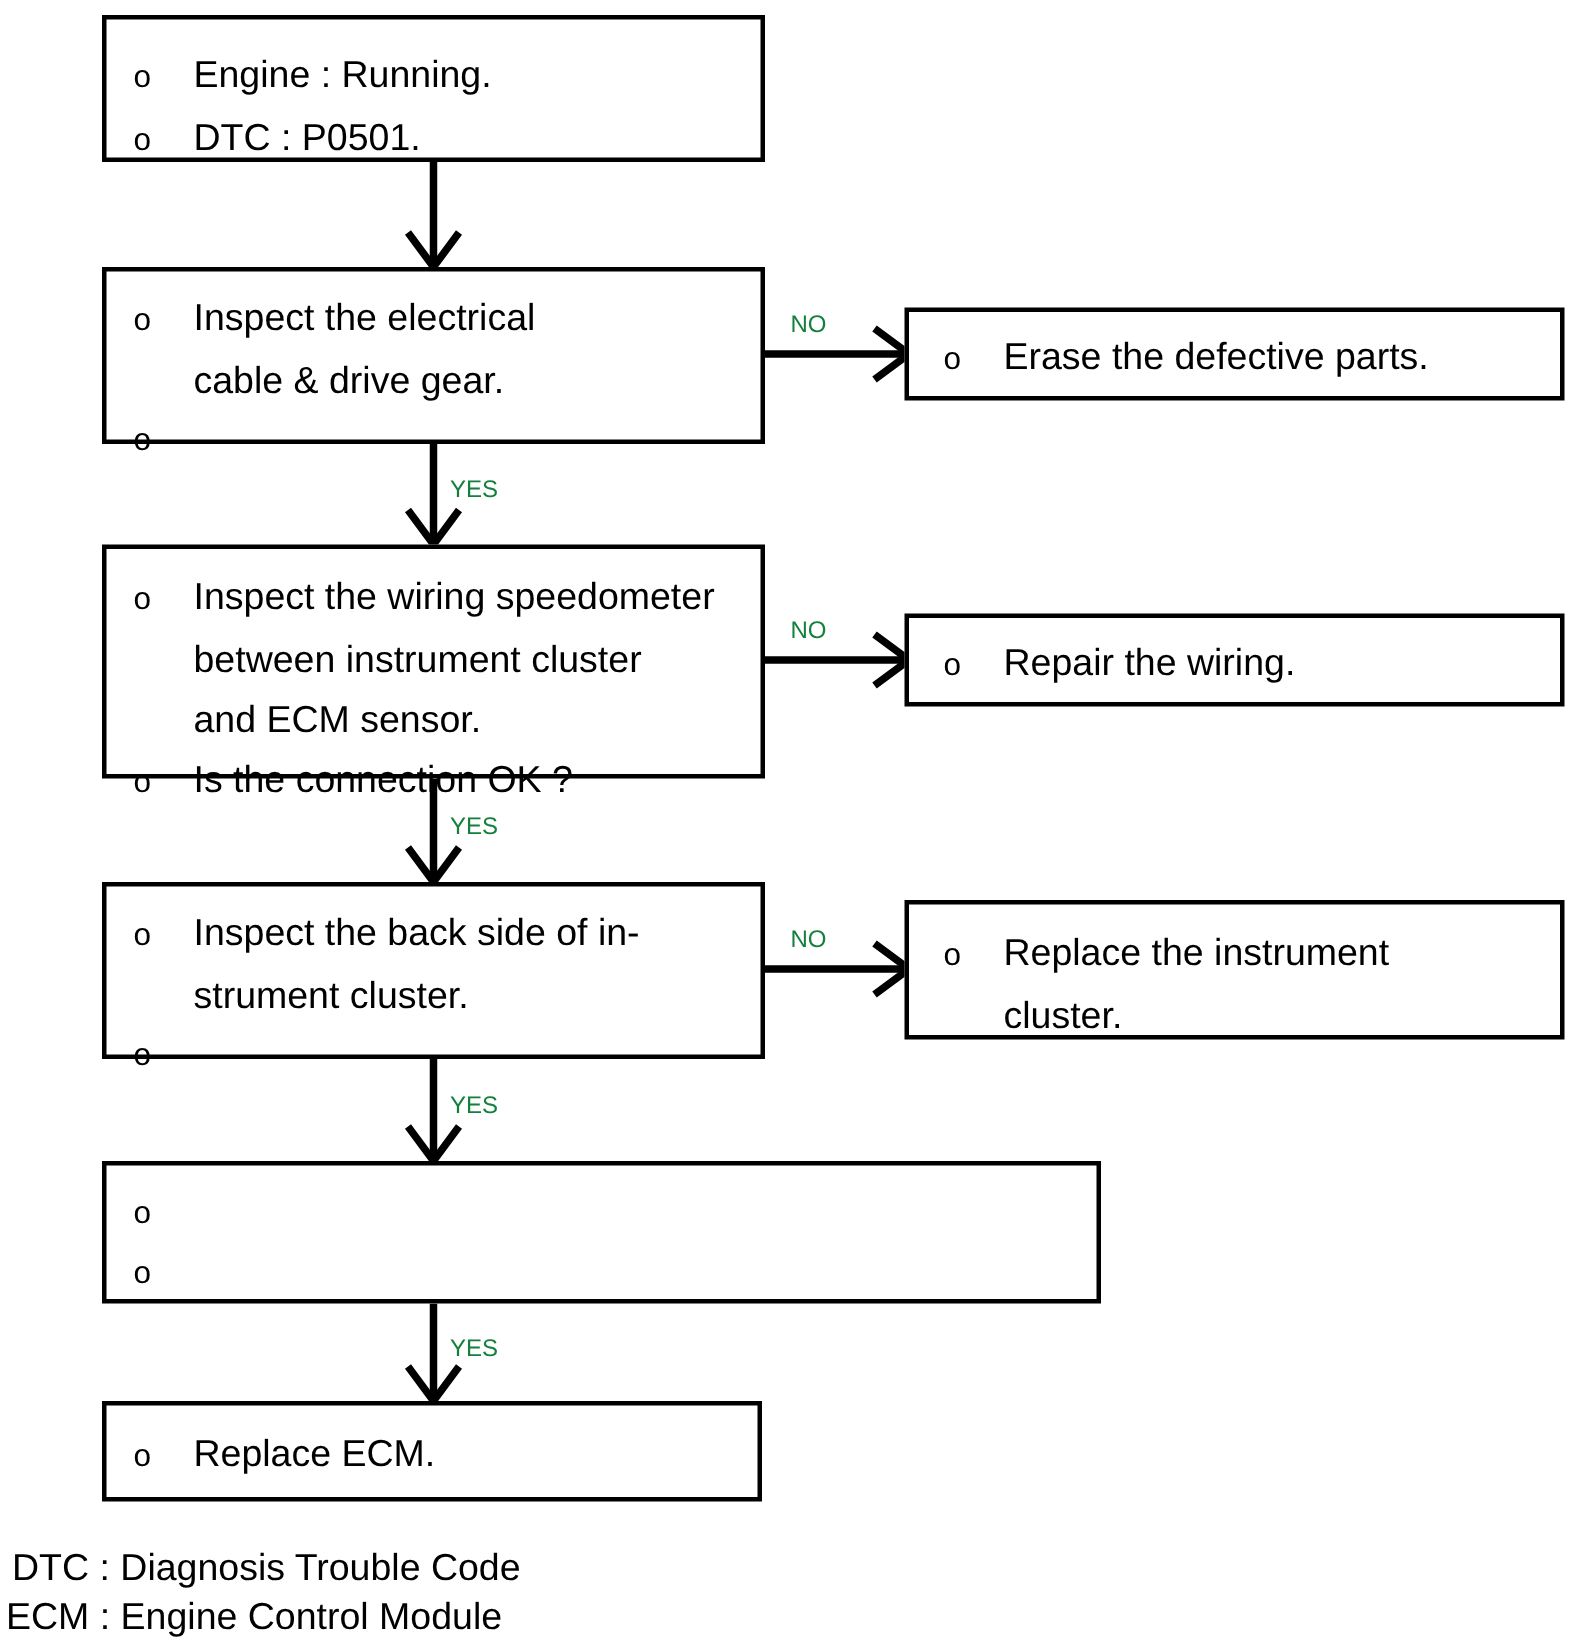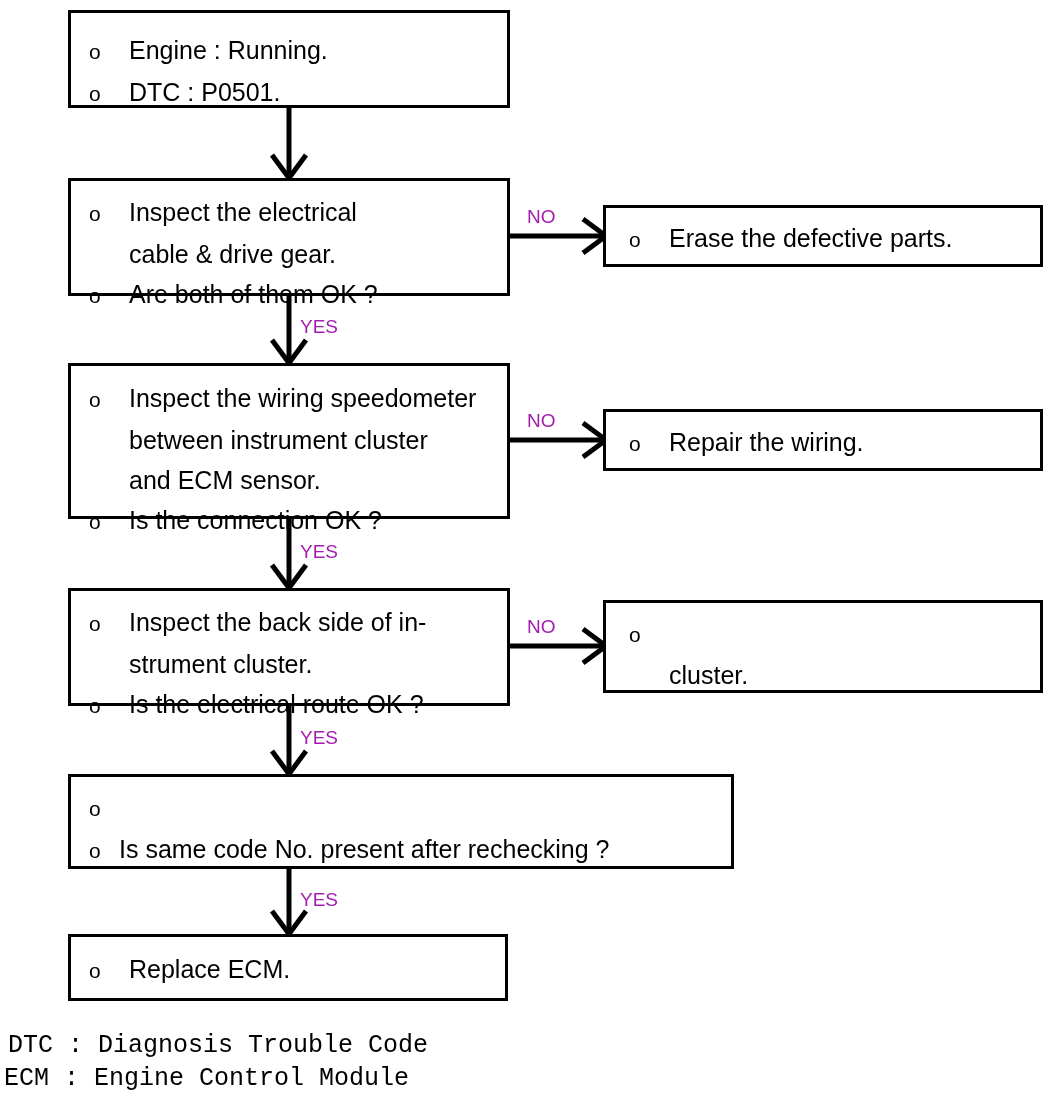--- a/index.html
+++ b/index.html
@@ -48,32 +48,31 @@
   }
   .ltext {
     display: inline-block;
   }
   
   .wide-gap .bullet { width: 40px; }
   .narrow-gap .bullet { width: 30px; }
 
   .edge-label {
     position: absolute;
-    font-size: 19px;
+    font-size: 16px;
     line-height: 28px;
-    color: #a21caf;
+    color: #15803d;
     z-index: 3;
     white-space: pre;
   }
   .legend {
     position: absolute;
     font-size: 25px;
     line-height: 33px;
     white-space: pre;
-    font-family: Liberation Mono, monospace;
   }
   svg line, svg polyline {
     stroke: #000000;
     fill: none;
   }
 </style>
 </head>
 <body>
 
 <svg id="chart" viewBox="0 0 1056 1100" width="1056" height="1100" aria-hidden="true">
@@ -137,21 +136,20 @@
     <div class="line">
       <span class="bullet">o</span>
       <span class="ltext">Inspect the electrical</span>
     </div>
     <div class="line">
       <span class="bullet"></span>
       <span class="ltext">cable &amp; drive gear.</span>
     </div>
     <div class="line">
       <span class="bullet">o</span>
-      <span class="ltext">Are both of them OK ?</span>
     </div>
   </div>
 </div>
 
 <div class="node wide-gap" style="left:603px; top:205px; width:440px; height:62px;">
   <div class="node-lines" style="left:23px; top:10px;">
     <div class="line">
       <span class="bullet">o</span>
       <span class="ltext">Erase the defective parts.</span>
     </div>
@@ -193,45 +191,44 @@
     <div class="line">
       <span class="bullet">o</span>
       <span class="ltext">Inspect the back side of in-</span>
     </div>
     <div class="line">
       <span class="bullet"></span>
       <span class="ltext">strument cluster.</span>
     </div>
     <div class="line">
       <span class="bullet">o</span>
-      <span class="ltext">Is the electrical route OK ?</span>
     </div>
   </div>
 </div>
 
 <div class="node wide-gap" style="left:603px; top:600px; width:440px; height:93px;">
   <div class="node-lines" style="left:23px; top:12px;">
     <div class="line">
       <span class="bullet">o</span>
+      <span class="ltext">Replace the instrument</span>
     </div>
     <div class="line">
       <span class="bullet"></span>
       <span class="ltext">cluster.</span>
     </div>
   </div>
 </div>
 
 <div class="node narrow-gap" style="left:68px; top:774px; width:666px; height:95px;">
   <div class="node-lines" style="left:18px; top:12px;">
     <div class="line">
       <span class="bullet">o</span>
     </div>
     <div class="line">
       <span class="bullet">o</span>
-      <span class="ltext">Is same code No. present after rechecking ?</span>
     </div>
   </div>
 </div>
 
 <div class="node wide-gap" style="left:68px; top:934px; width:440px; height:67px;">
   <div class="node-lines" style="left:18px; top:12px;">
     <div class="line">
       <span class="bullet">o</span>
       <span class="ltext">Replace ECM.</span>
     </div>

